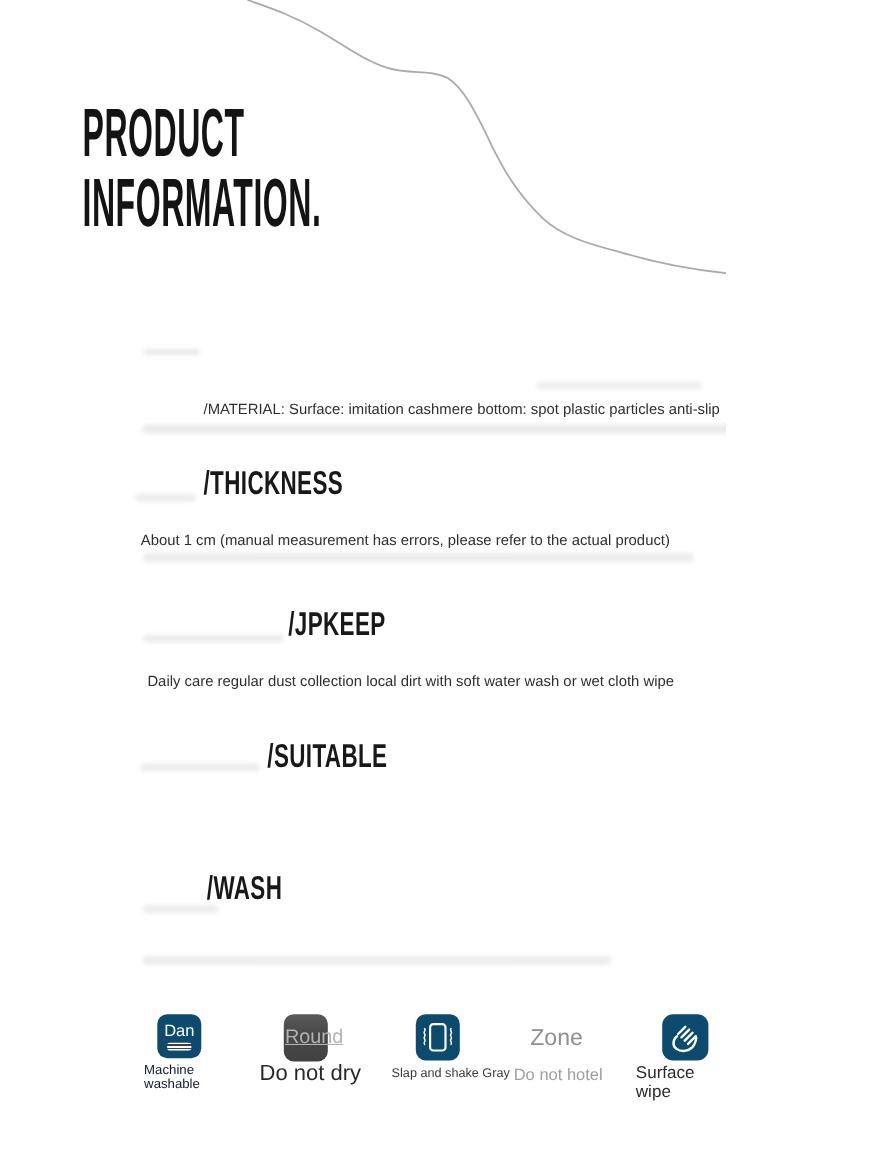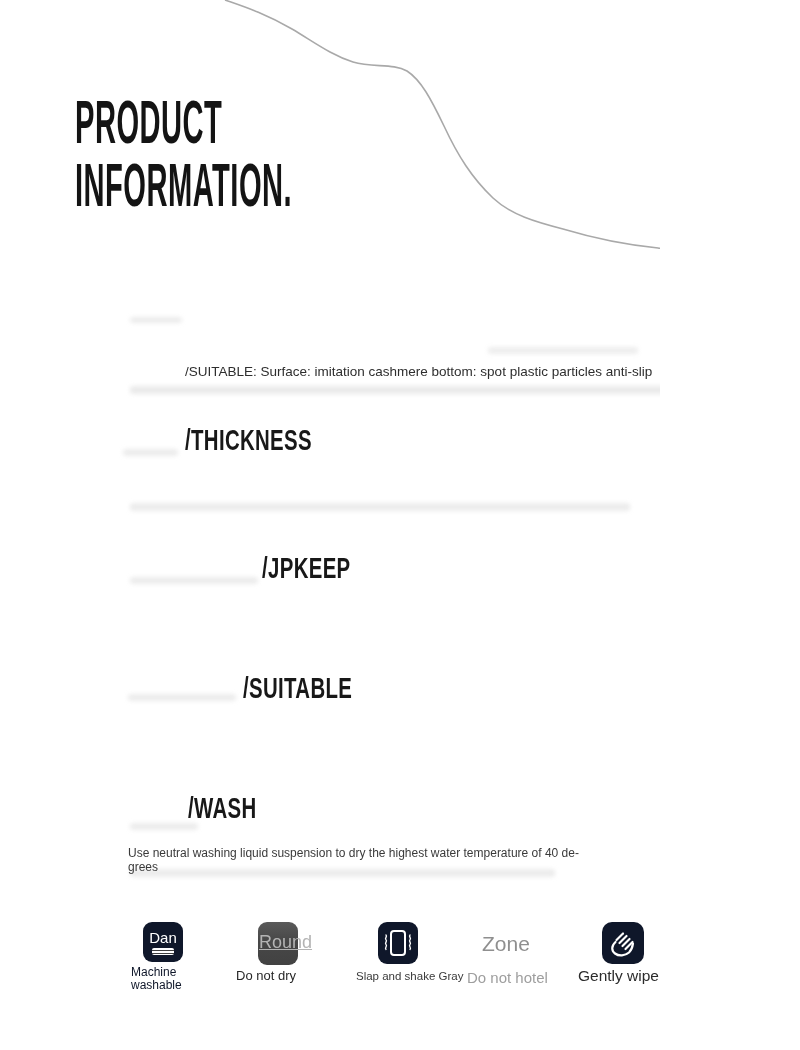--- a/index.html
+++ b/index.html
@@ -27,40 +27,40 @@
   .body-text-sm{
     font-size:12px;line-height:13.5px;color:#3a3a3a;white-space:pre-line;
   }
   
   .smudge{
     position:absolute;background:#d9d9d9;border-radius:3px;
     filter:blur(2px);
   }
   
   .care-box{
-    position:absolute;background:#0f172a;border-radius:9px;
+    position:absolute;background:#0c4a6e;border-radius:9px;
     display:flex;flex-direction:column;align-items:center;justify-content:center;
   }
   .dan-text{color:#ffffff;font-size:15px;line-height:16px;}
   .dan-bar{
     width:22px;height:7px;margin-top:2px;border-radius:2px;
     background:linear-gradient(180deg,#ffffff 0 1.5px,#3f3f3f 1.5px 3px,#ffffff 3px 4.5px,#3f3f3f 4.5px 5.5px,#ffffff 5.5px 7px);
   }
   .round-box{background:linear-gradient(180deg,#5a5a5a 0,#474747 45%,#424242 100%);}
   .overlay-word{
     position:absolute;color:#b3b3b3;font-size:18px;line-height:18px;white-space:nowrap;
   }
   .zone-word{
     position:absolute;color:#8f8f8f;font-size:21px;line-height:22px;white-space:nowrap;
   }
   .care-label{
     position:absolute;color:#303030;white-space:pre-line;
   }
   .lbl-sm{font-size:12px;line-height:12.5px;color:#0f172a;}
-  .lbl-md{font-size:13px;line-height:18px;color:#282828;}
+  .lbl-md{font-size:20px;line-height:18px;color:#282828;}
   .lbl-xs{font-size:11.5px;line-height:13px;color:#3a3a3a;}
   .lbl-gray{font-size:15px;line-height:17px;color:#9e9e9e;}
   .lbl-wipe{font-size:15.5px;line-height:17px;color:#2b2b2b;}
 </style>
 </head>
 <body>
 
 <div class="page">
 
   <svg class="abs" style="left:0;top:0;" width="800" height="310" viewBox="0 0 800 310">
@@ -84,31 +84,31 @@
   <div class="smudge" style="left:130px;top:317px;width:52px;height:6px;opacity:.5;"></div>
   <div class="smudge" style="left:488px;top:347px;width:150px;height:7px;opacity:.45;"></div>
   <div class="smudge" style="left:130px;top:386px;width:600px;height:8px;opacity:.55;"></div>
   <div class="smudge" style="left:123px;top:449px;width:55px;height:7px;opacity:.5;"></div>
   <div class="smudge" style="left:130px;top:503px;width:500px;height:8px;opacity:.5;"></div>
   <div class="smudge" style="left:130px;top:577px;width:128px;height:7px;opacity:.5;"></div>
   <div class="smudge" style="left:128px;top:694px;width:108px;height:7px;opacity:.5;"></div>
   <div class="smudge" style="left:130px;top:823px;width:68px;height:7px;opacity:.5;"></div>
   <div class="smudge" style="left:130px;top:869px;width:425px;height:8px;opacity:.5;"></div>
 
-  <div class="abs body-text" style="left:185px;top:364px;width:540px;">/SUITABLE: Surface: imitation cashmere bottom: spot plastic particles anti-slip</div>
+  <div class="abs body-text" style="left:185px;top:364px;width:540px;">/MATERIAL: Surface: imitation cashmere bottom: spot plastic particles anti-slip</div>
 
   <div class="abs heading" style="left:185px;top:424px;">/THICKNESS</div>
+  <div class="abs body-text" style="left:128px;top:483px;width:560px;">About 1 cm (manual measurement has errors, please refer to the actual product)</div>
 
   <div class="abs heading" style="left:262px;top:552px;">/JPKEEP</div>
+  <div class="abs body-text" style="left:134px;top:612px;width:560px;">Daily care regular dust collection local dirt with soft water wash or wet cloth wipe</div>
 
   <div class="abs heading" style="left:243px;top:672px;">/SUITABLE</div>
 
   <div class="abs heading" style="left:188px;top:792px;">/WASH</div>
-  <div class="abs body-text-sm" style="left:128px;top:847px;width:520px;">Use neutral washing liquid suspension to dry the highest water temperature of 40 de-
-grees</div>
 
   <div class="care-box" style="left:143px;top:922px;width:40px;height:40px;">
     <div class="dan-text">Dan</div>
     <div class="dan-bar"></div>
   </div>
   <div class="care-label lbl-sm" style="left:131px;top:966px;">Machine
 washable</div>
 
   <div class="care-box round-box" style="left:258px;top:922px;width:40px;height:43px;"></div>
   <div class="overlay-word" style="left:259px;top:933px;text-decoration:underline;">Round</div>
@@ -130,15 +130,15 @@
     <svg width="42" height="42" viewBox="0 0 42 42">
       <g fill="none" stroke="#ffffff" stroke-width="2.2" stroke-linecap="round">
         <line x1="14.5" y1="18" x2="21" y2="11.5"></line>
         <line x1="17.5" y1="21" x2="24.5" y2="14"></line>
         <line x1="20.5" y1="24" x2="27.5" y2="17"></line>
         <line x1="23.5" y1="27" x2="30.5" y2="20"></line>
         <path d="M13.5,20 C9,24 9.5,29 13,31.5 C17,34.5 23,34 27,30.5 C29,28.5 30.5,25 31,21.5"></path>
       </g>
     </svg>
   </div>
-  <div class="care-label lbl-wipe" style="left:578px;top:967px;">Gently wipe</div>
+  <div class="care-label lbl-wipe" style="left:578px;top:967px;">Surface wipe</div>
 
 </div>
 
 </body></html>

